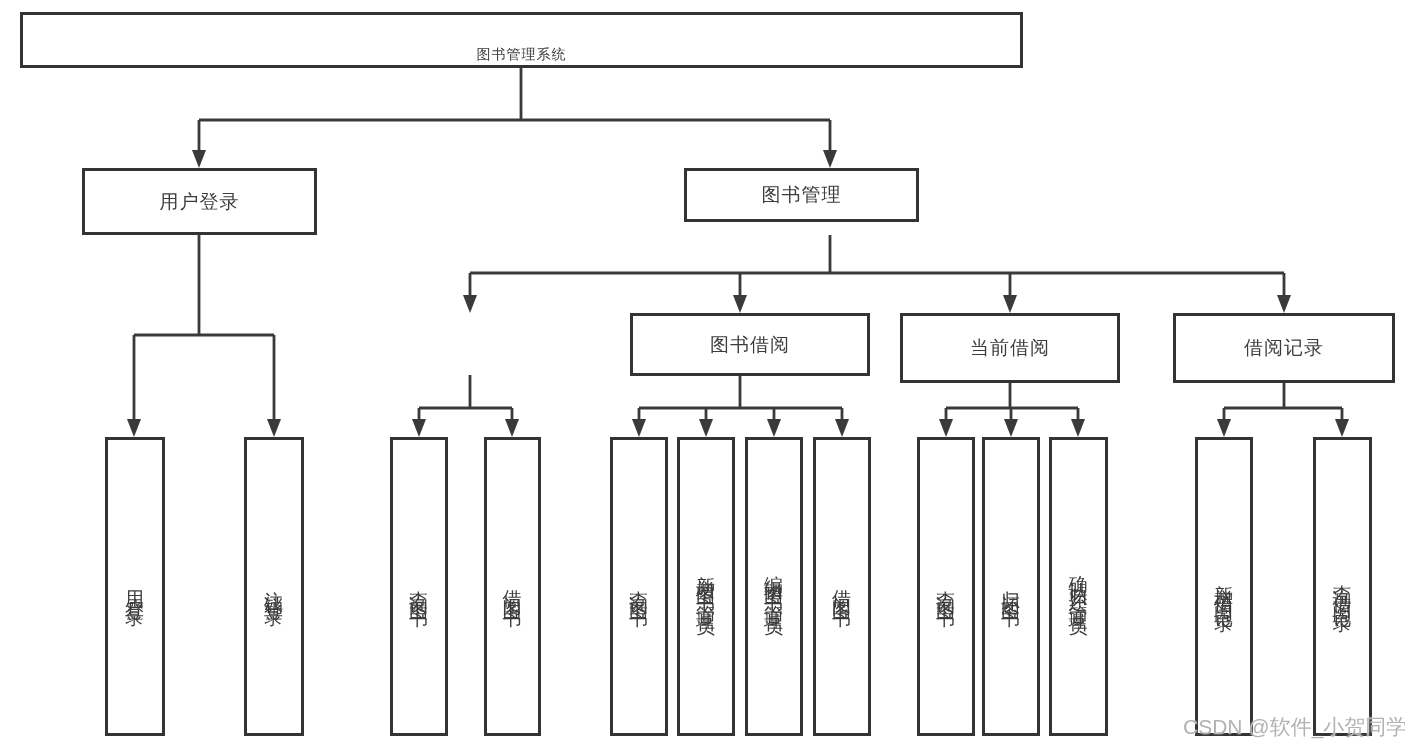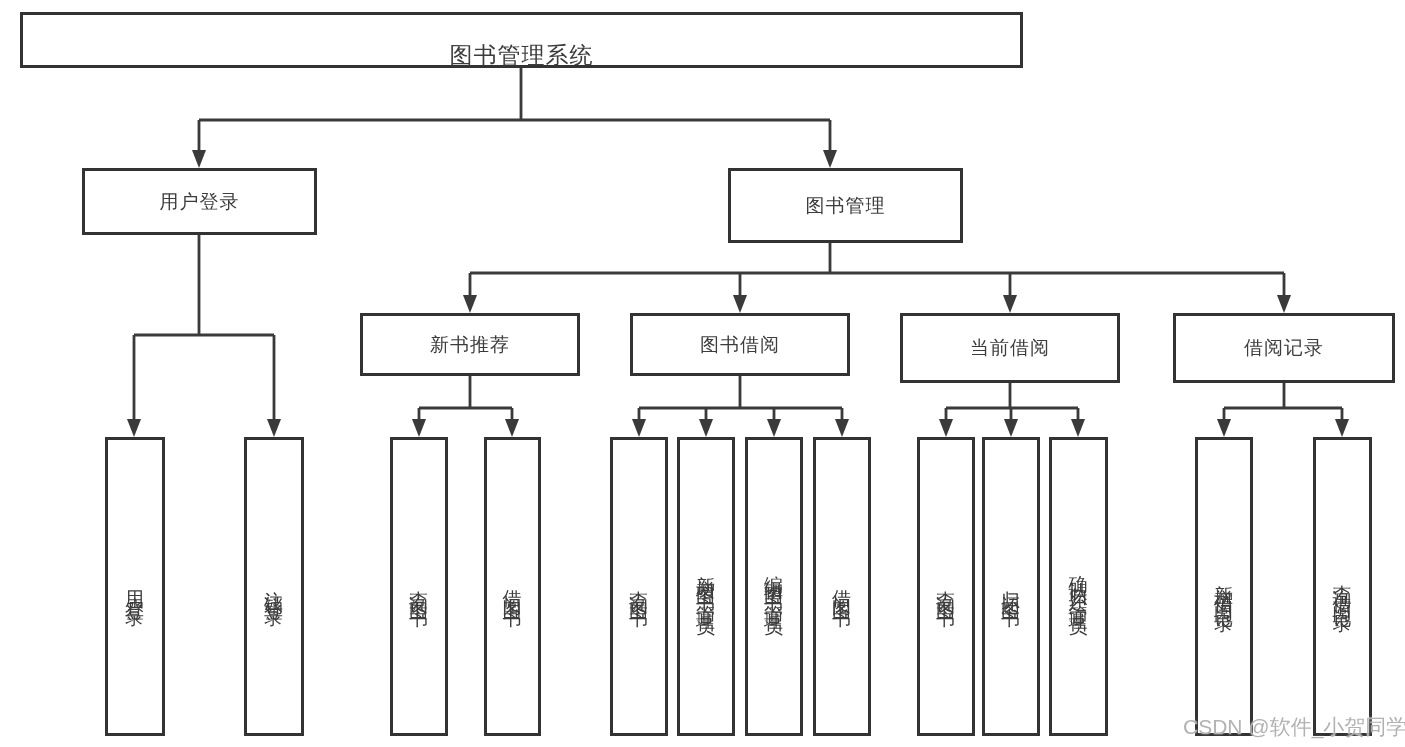--- a/index.html
+++ b/index.html
@@ -31,21 +31,21 @@
     justify-content: center;
     color: #3c3c3c;
     z-index: 2;
   }
   .node.h span {
     font-size: 19px;
     letter-spacing: 1px;
     white-space: nowrap;
   }
   .node.root span {
-    font-size: 23px;
+    font-size: 14px;
     margin-top: 30px;
   }
   .node.v span {
     writing-mode: vertical-rl;
     text-orientation: mixed;
     font-size: 19px;
     letter-spacing: 6px;
     line-height: 1;
   }
   #watermark {
@@ -122,28 +122,25 @@
     </g>
   </svg>
 
   <div class="node h root" style="left:20px;top:12px;width:1003px;height:56px">
     <span>图书管理系统</span>
   </div>
 
   <div class="node h" style="left:82px;top:168px;width:235px;height:67px">
     <span>用户登录</span>
   </div>
-  <div class="node h" style="left:728px;top:168px;width:235px;height:75px">
+  <div class="node h" style="left:684px;top:168px;width:235px;height:54px">
     <span>图书管理</span>
   </div>
 
-  <div class="node h" style="left:360px;top:313px;width:220px;height:63px">
-    <span>新书推荐</span>
-  </div>
-  <div class="node h" style="left:630px;top:313px;width:220px;height:63px">
+  <div class="node h" style="left:630px;top:313px;width:240px;height:63px">
     <span>图书借阅</span>
   </div>
   <div class="node h" style="left:900px;top:313px;width:220px;height:70px">
     <span>当前借阅</span>
   </div>
   <div class="node h" style="left:1173px;top:313px;width:222px;height:70px">
     <span>借阅记录</span>
   </div>
 
   <div class="node v" style="left:105px;top:437px;width:60px;height:299px">

